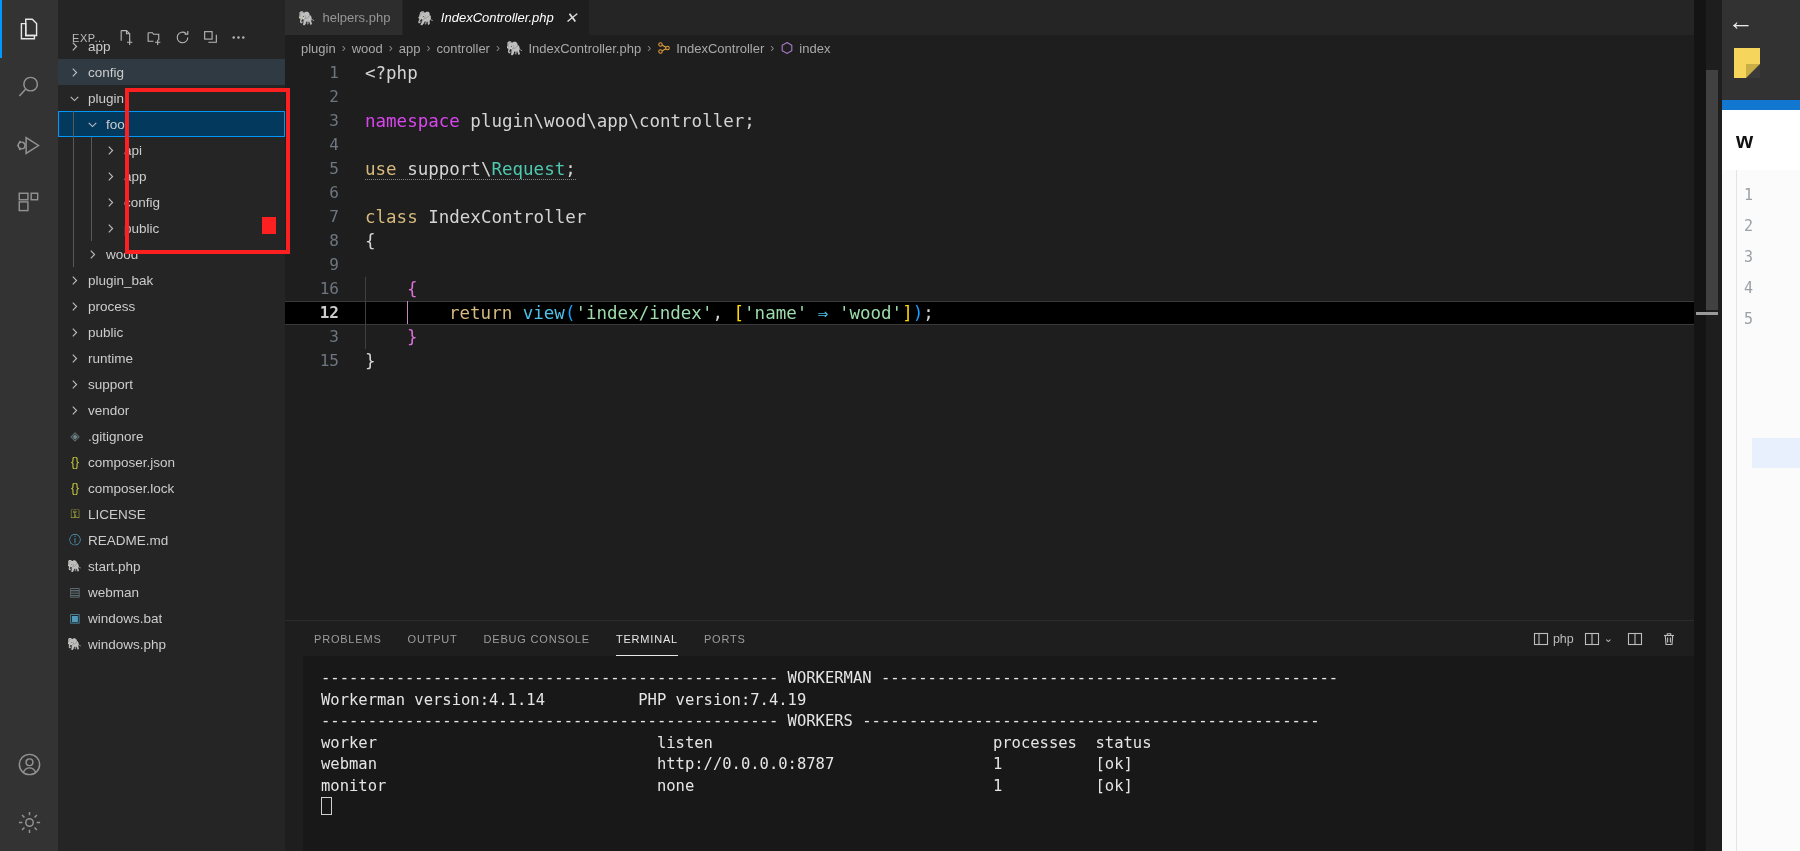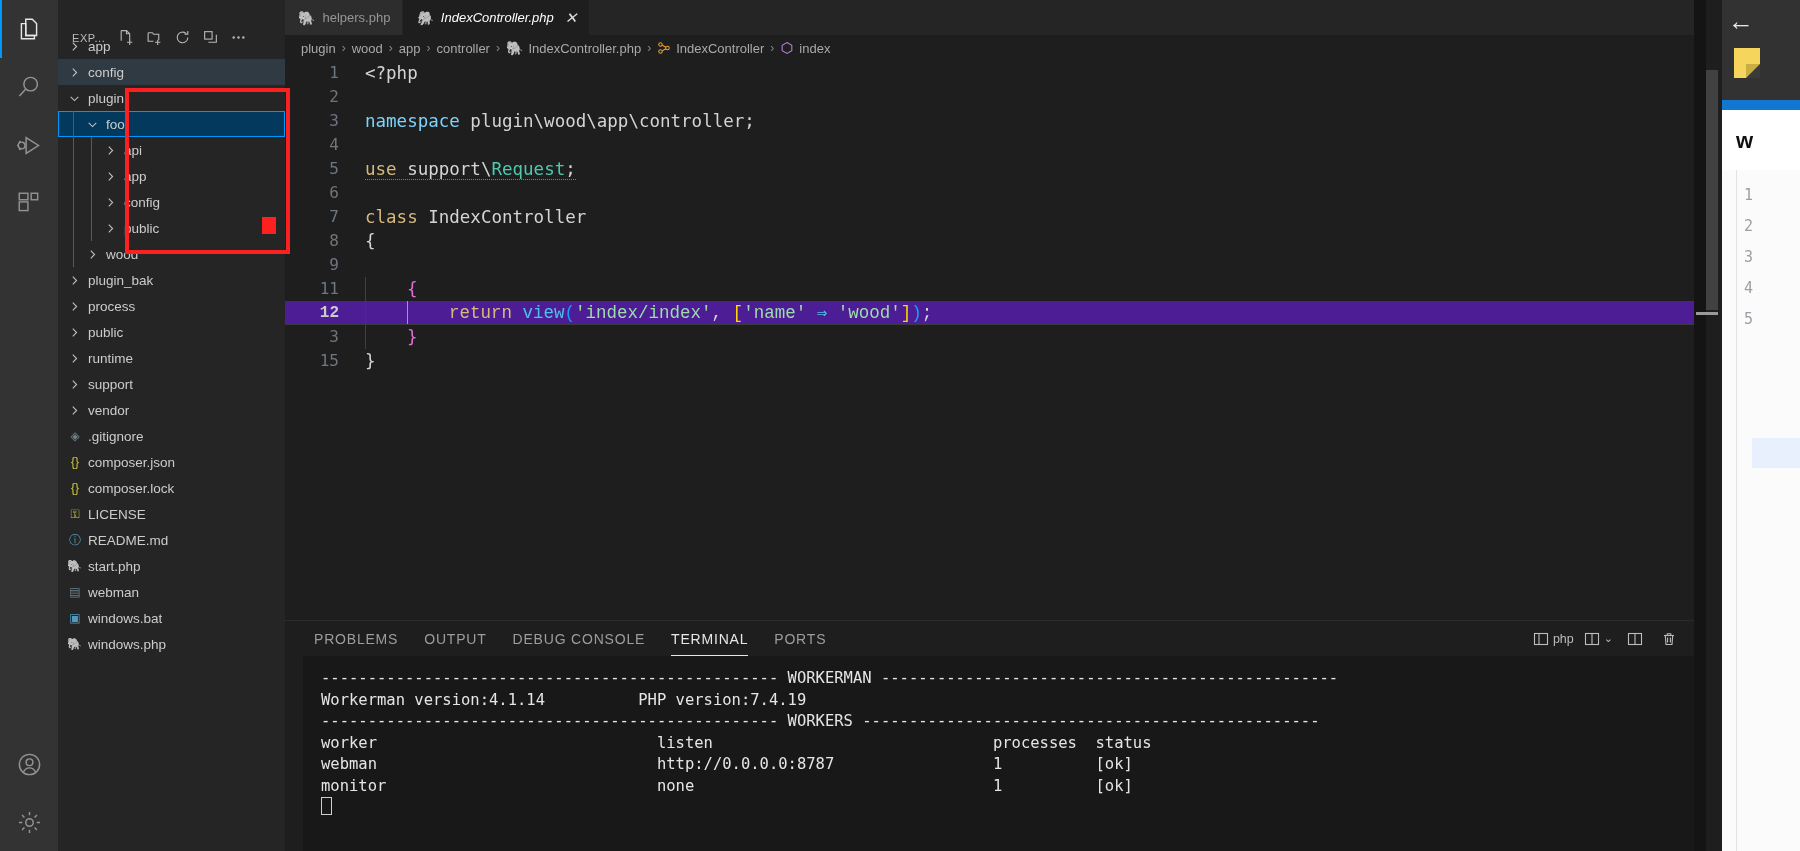--- a/index.html
+++ b/index.html
@@ -41,52 +41,52 @@
   .tabs-right{margin-left:auto;display:flex;align-items:center;gap:10px;padding:0 14px;}
   .tbtn{width:26px;height:26px;display:flex;align-items:center;justify-content:center;opacity:.85;}
 
   .breadcrumb{height:26px;display:flex;align-items:center;padding-left:16px;font-size:13px;color:#a9a9a9;gap:5px;white-space:nowrap;}
   .bc-sep{opacity:.75;font-size:12px;padding:0 1px;}
   .bc-item{display:flex;align-items:center;gap:5px;}
 
   .code-wrap{flex:1 1 auto;position:relative;overflow:hidden;background:#1e1e1e;}
   .code{font-family:"DejaVu Sans Mono","Liberation Mono",monospace;font-size:17.5px;line-height:24px;position:absolute;top:0;left:0;right:0;}
   .cline{height:24px;display:flex;align-items:center;white-space:pre;position:relative;}
-  .cline.cur{background:#4c1d95;font-family:Liberation Mono, monospace;}
+  .cline.cur{background:#000000;}
   .cline.cur:after{content:"";position:absolute;left:0;right:0;bottom:0;height:1px;background:#3a3a3a;}
   .cline.cur:before{content:"";position:absolute;left:0;right:0;top:0;height:1px;background:#3a3a3a;}
   .ln{width:54px;text-align:right;color:#6e7681;flex:0 0 54px;padding-right:26px;font-size:16px;}
   .ln.act{color:#cccccc;font-weight:bold;}
   .ctext{flex:1 1 auto;position:relative;}
 
   
   .t-def{color:#d4d4d4;}
   .t-kw{color:#569cd6;}
-  .t-kw2{color:#7dd3fc;}
+  .t-kw2{color:#d946ef;}
   .t-use{color:#d7ba7d;}
   .t-type{color:#4ec9b0;}
   .t-call{color:#4fc1e9;}
   .t-str2{color:#9cdcaa;}
   .t-brk1{color:#179fff;}
   .t-brk2{color:#da70d6;}
   .t-brk3{color:#ffd700;}
   .underline-dot{border-bottom:1px dotted #808080;}
 
   
   .iguide{position:absolute;top:0;bottom:0;width:1px;background:#404040;}
   .iguide.active{background:#c586c0;}
 
   
   .ed-scroll{position:absolute;right:0;top:0;width:14px;bottom:0;}
   .ed-slider{position:absolute;right:0;top:56px;width:14px;height:150px;background:#4f4f4f;opacity:.45;}
 
   
   .panel{height:230px;flex:0 0 230px;background:#1e1e1e;display:flex;flex-direction:column;border-top:1px solid #2b2b2b;}
   .panel-head{height:35px;display:flex;align-items:center;padding-left:16px;}
-  .ptab{font-size:14px;letter-spacing:.8px;color:#9d9d9d;padding:0 13px;height:35px;display:flex;align-items:center;position:relative;}
+  .ptab{font-size:11px;letter-spacing:.8px;color:#9d9d9d;padding:0 13px;height:35px;display:flex;align-items:center;position:relative;}
   .ptab.active{color:#e7e7e7;}
   .ptab.active:after{content:"";position:absolute;left:13px;right:13px;bottom:0;height:1px;background:#e7e7e7;}
   .panel-actions{margin-left:auto;display:flex;align-items:center;gap:4px;padding-right:14px;}
   .pact{height:24px;min-width:24px;padding:0 3px;display:flex;align-items:center;justify-content:center;gap:4px;opacity:.9;font-size:12.5px;color:#cccccc;}
   .term{flex:1 1 auto;position:relative;overflow:hidden;background:#181818;margin-left:18px;}
   .termtext{font-family:"DejaVu Sans Mono","Liberation Mono",monospace;font-size:15.5px;line-height:21.5px;color:#e5e5e5;white-space:pre;padding:12px 0 0 18px;}
   .tcur{display:inline-block;width:9px;height:16px;border:1px solid #d0d0d0;vertical-align:-3px;}
 
   
   .rightwin{position:absolute;right:0;top:0;width:78px;height:851px;z-index:20;overflow:hidden;}
@@ -481,21 +481,21 @@
       <div class="code" id="code">
           <div class="cline"><span class="ln">1</span><span class="ctext"><span class="t-def">&lt;?php</span></span></div>
           <div class="cline"><span class="ln">2</span><span class="ctext"></span></div>
           <div class="cline"><span class="ln">3</span><span class="ctext"><span class="t-kw2">namespace</span><span class="t-def"> plugin\wood\app\controller;</span></span></div>
           <div class="cline"><span class="ln">4</span><span class="ctext"></span></div>
           <div class="cline"><span class="ln">5</span><span class="ctext"><span class="underline-dot"><span class="t-use">use</span><span class="t-def"> support</span><span class="t-def">\</span><span class="t-type">Request</span><span class="t-def">;</span></span></span></div>
           <div class="cline"><span class="ln">6</span><span class="ctext"></span></div>
           <div class="cline"><span class="ln">7</span><span class="ctext"><span class="t-use">class</span><span class="t-def"> IndexController</span></span></div>
           <div class="cline"><span class="ln">8</span><span class="ctext"><span class="t-def">{</span></span></div>
           <div class="cline"><span class="ln">9</span><span class="ctext"><span class="iguide" style="left:0px"></span></span></div>
-          <div class="cline"><span class="ln">11</span><span class="ctext"><span class="iguide" style="left:0px"></span><span class="iguide active" style="left:42px;opacity:0"></span><span style="display:inline-block;width:42px"></span><span class="t-brk2">{</span></span></div>
+          <div class="cline"><span class="ln">16</span><span class="ctext"><span class="iguide" style="left:0px"></span><span class="iguide active" style="left:42px;opacity:0"></span><span style="display:inline-block;width:42px"></span><span class="t-brk2">{</span></span></div>
           <div class="cline cur"><span class="ln act">12</span><span class="ctext"><span class="iguide" style="left:0px"></span><span class="iguide active" style="left:42px"></span><span style="display:inline-block;width:84px"></span><span class="t-use">return</span><span class="t-call"> view</span><span class="t-brk1">(</span><span class="t-str2">'index/index'</span><span class="t-def">,</span> <span class="t-brk3">[</span><span class="t-str2">'name'</span> <span class="t-call">⇒</span> <span class="t-str2">'wood'</span><span class="t-brk3">]</span><span class="t-brk1">)</span><span class="t-def">;</span></span></div>
           <div class="cline"><span class="ln">3</span><span class="ctext"><span class="iguide" style="left:0px"></span><span class="iguide active" style="left:42px;opacity:0"></span><span style="display:inline-block;width:42px"></span><span class="t-brk2">}</span></span></div>
           <div class="cline"><span class="ln">15</span><span class="ctext"><span class="t-def">}</span></span></div>
         </div>
       <div class="ed-scroll">
           <div class="ed-slider"></div>
         </div>
     </div>
 
     <div class="panel">

